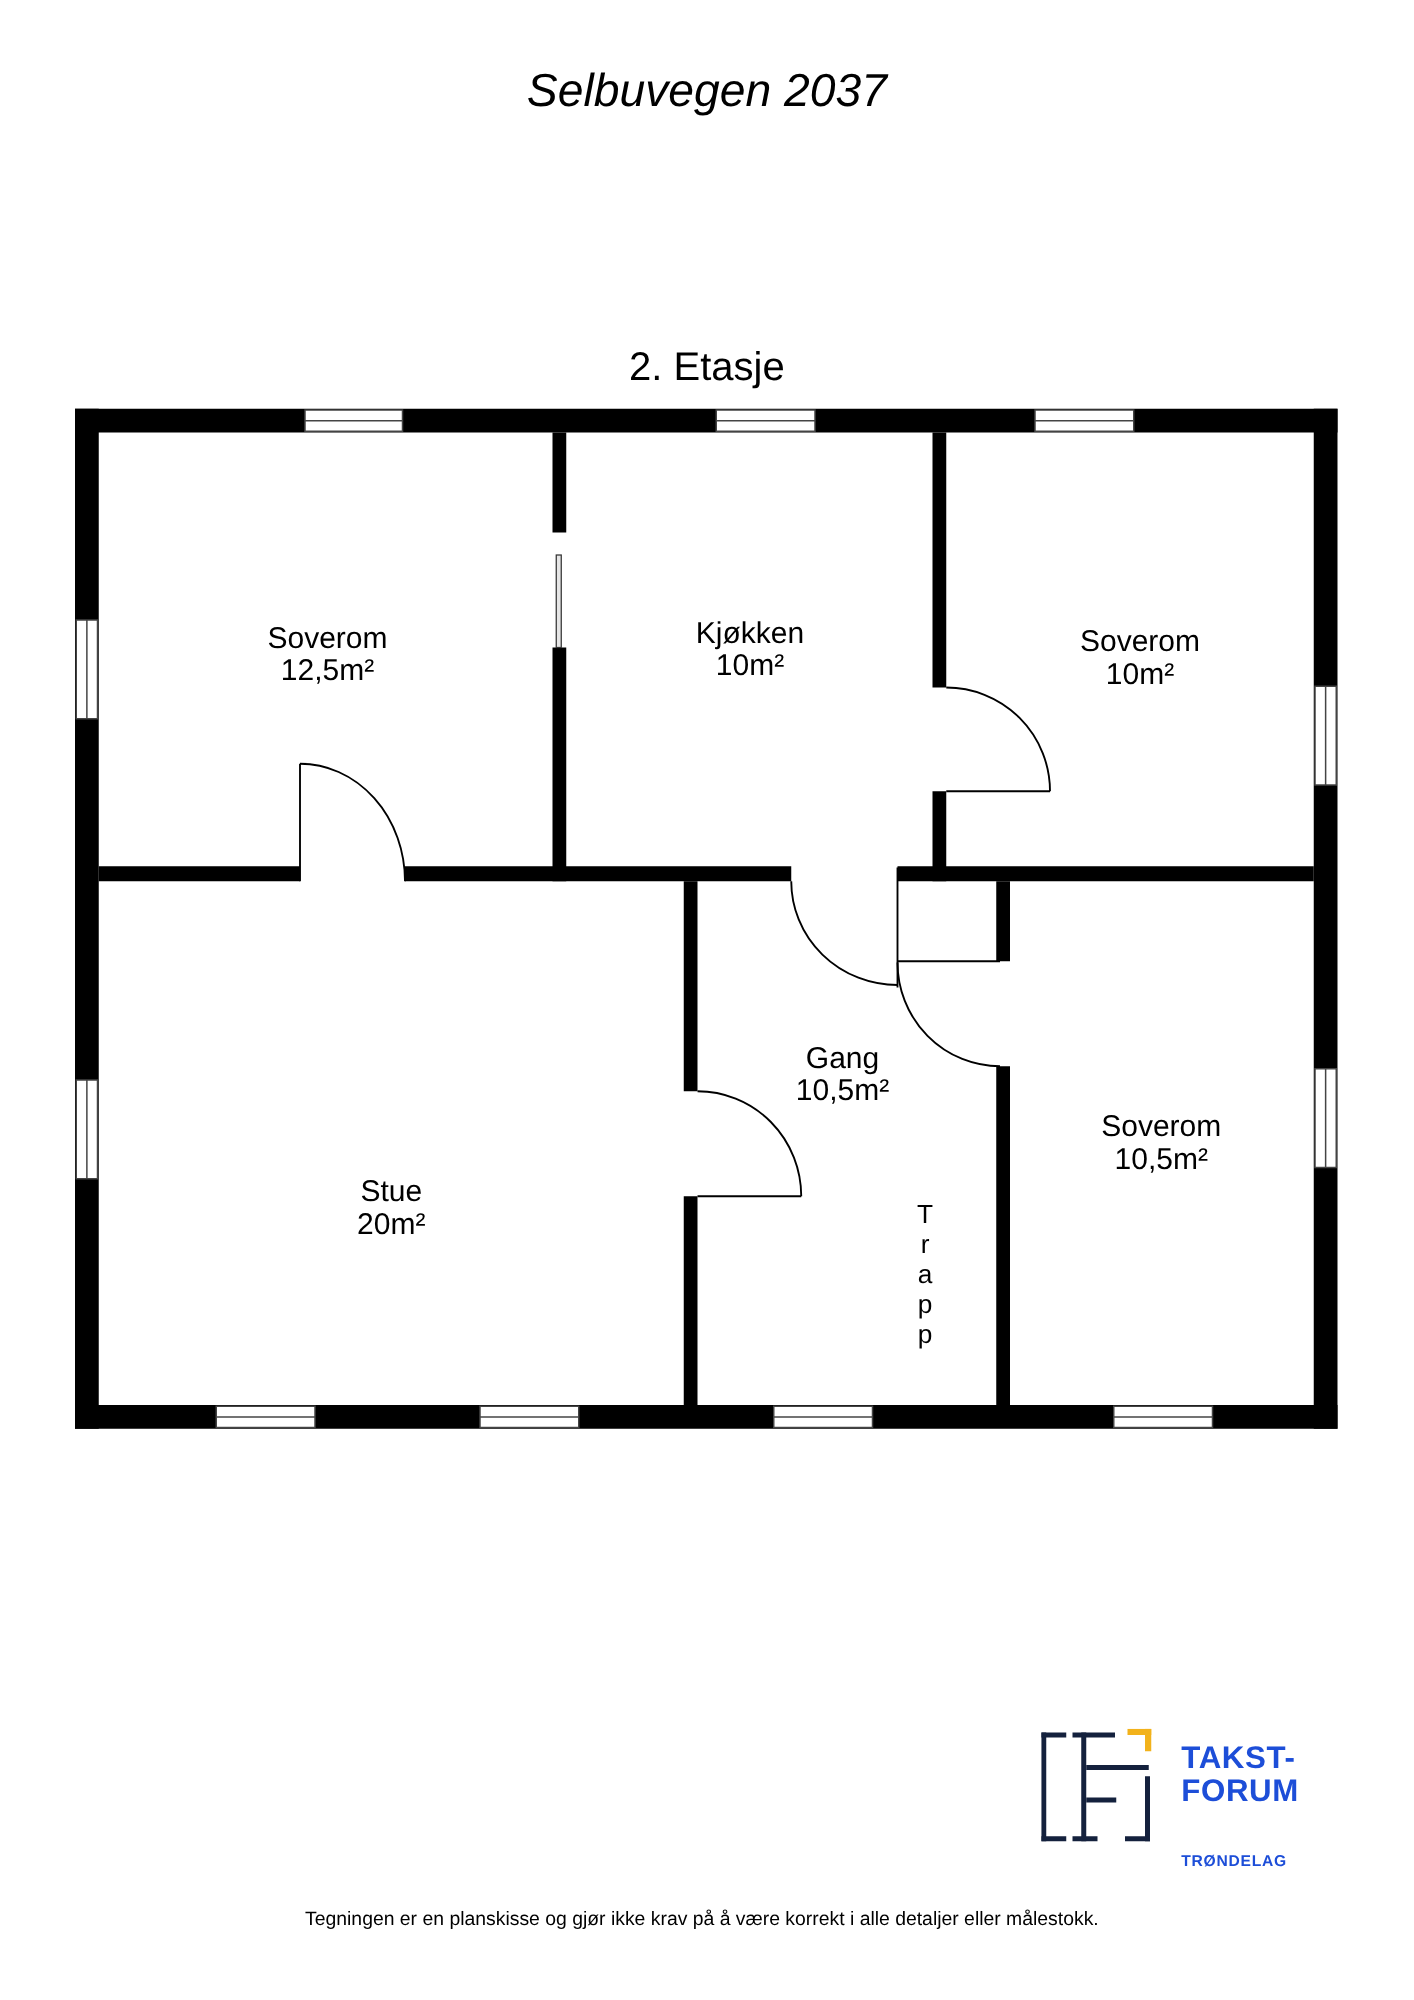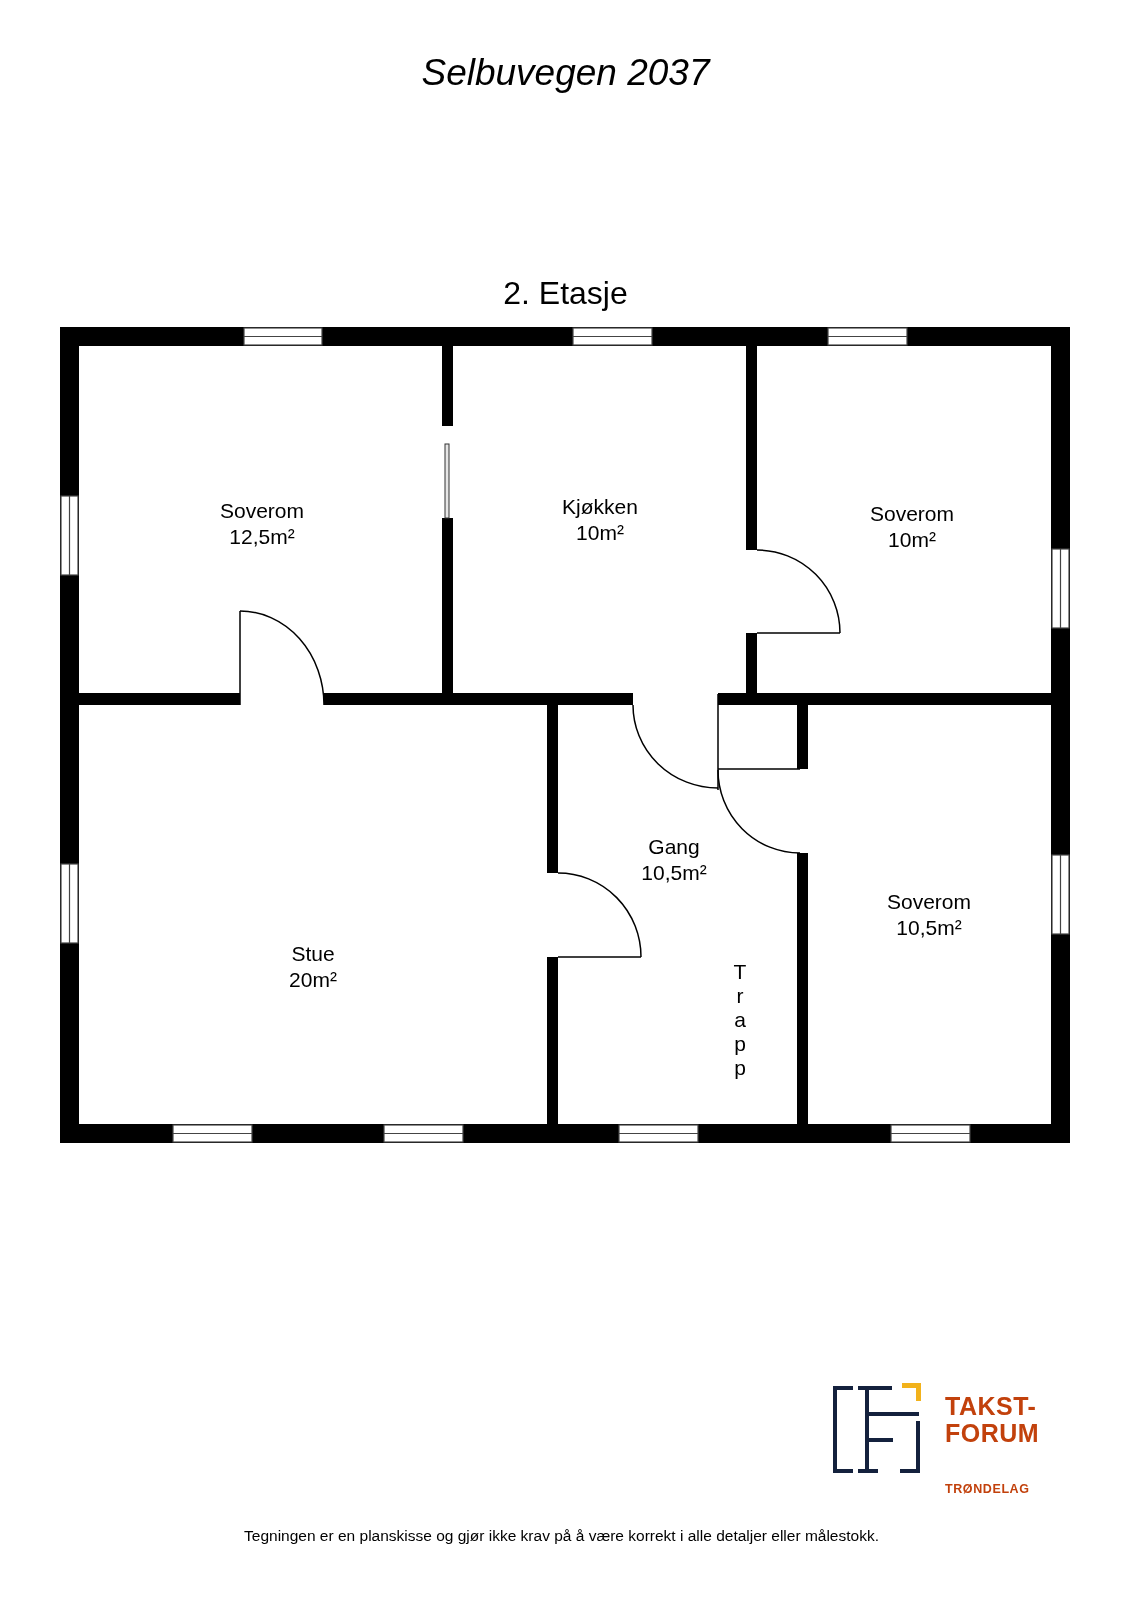--- a/index.html
+++ b/index.html
@@ -1,24 +1,24 @@
 <!DOCTYPE html>
 <html><head>
 <meta charset="utf-8">
 <style>
   html, body { margin: 0; padding: 0; background: #ffffff; }
   body { width: 1131px; height: 1600px; position: relative; overflow: hidden; font-family: "Liberation Sans", sans-serif; color: #000; }
   .title { position: absolute; left: 0; width: 1131px; top: 52px; text-align: center; font-size: 37px; font-style: italic; }
   .floor-title { position: absolute; left: 0; width: 1131px; top: 275px; text-align: center; font-size: 32px; }
   #plan { position: absolute; left: 0; top: 0; }
-  .room-label { position: absolute; text-align: center; font-size: 21px; line-height: 26px; transform: translateX(-50%); white-space: nowrap; }
+  .room-label { position: absolute; text-align: center; font-size: 24px; line-height: 26px; transform: translateX(-50%); white-space: nowrap; }
   .trapp { position: absolute; left: 740px; top: 960px; width: 20px; text-align: center; font-size: 21px; line-height: 24px; transform: translateX(-50%); }
   .trapp span { display: block; }
   .logo { position: absolute; left: 833px; top: 1383px; width: 230px; height: 92px; }
-  .logo-text { position: absolute; left: 945px; top: 1393px; color: #c2410c; font-weight: bold; }
+  .logo-text { position: absolute; left: 945px; top: 1393px; color: #1d4ed8; font-weight: bold; }
   .logo-l1 { font-size: 25px; line-height: 27px; letter-spacing: 0.5px; }
   .logo-l2 { font-size: 25px; line-height: 27px; letter-spacing: 0.5px; }
   .logo-l3 { font-size: 12.5px; line-height: 16px; letter-spacing: 0.6px; margin-top: 34px; }
   .disclaimer { position: absolute; left: 0; width: 1123px; top: 1527px; text-align: center; font-size: 15.5px; }
 </style>
 </head>
 <body>
 
 <div class="title">Selbuvegen 2037</div>
 <div class="floor-title">2. Etasje</div>

